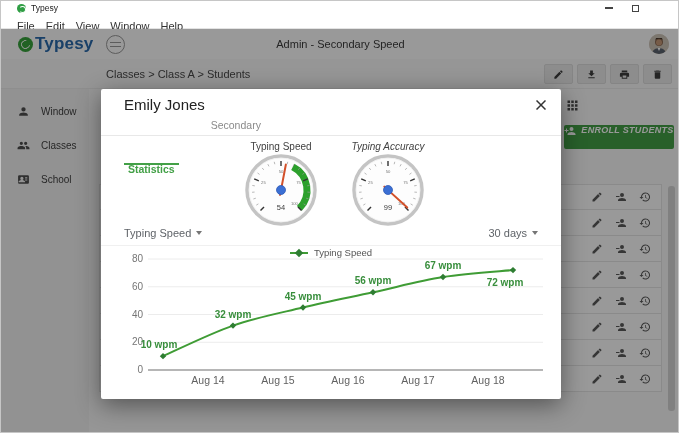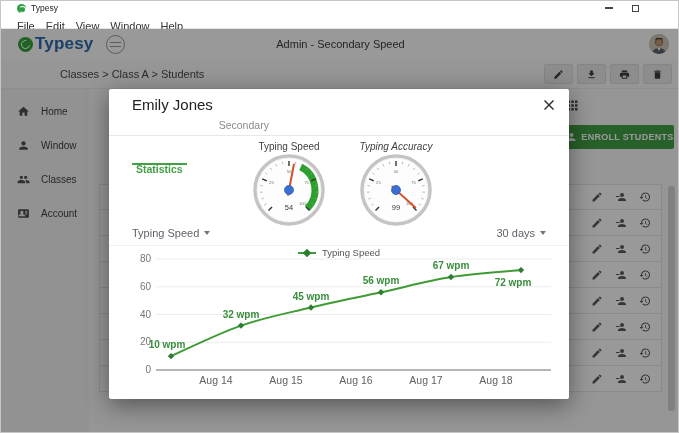--- a/index.html
+++ b/index.html
@@ -29,54 +29,54 @@
   .brand-icon::after { content:""; position:absolute; left:3px; top:3px; width:7px; height:7px; border:1.6px solid #fff; border-radius:50%; border-right-color:transparent; transform:rotate(-35deg); }
   .brand-text { font-size:17px; font-weight:bold; color:#2a6bad; letter-spacing:.2px; }
   .org-badge { width:19px; height:19px; border-radius:50%; border:1.5px solid #9a9a9a; margin-left:12px; position:relative; }
   .org-badge::before, .org-badge::after { content:""; position:absolute; left:3px; right:3px; height:1.5px; background:#9a9a9a; }
   .org-badge::before { top:6px; } .org-badge::after { top:10px; }
   .header-title { position:absolute; left:0; right:0; text-align:center; font-size:11px; color:#3c3c3c; }
   .avatar { position:absolute; right:11px; top:5px; width:20px; height:20px; border-radius:50%; background:#d9cfc4; overflow:hidden; }
   .avatar svg { width:100%; height:100%; }
 
   .breadcrumb-bar { position:absolute; left:0; top:30px; width:100%; height:30px; background:#fafafa; border-bottom:1px solid #ededed; display:flex; align-items:center; }
-  .breadcrumb { font-size:11px; color:#4a4a4a; padding-left:59px; }
+  .breadcrumb { font-size:11px; color:#4a4a4a; padding-left:105px; }
   .bc-toolbar { position:absolute; right:8px; top:5px; display:flex; gap:4px; }
   .tool-btn { width:29px; height:20px; background:#ececec; border:1px solid #dedede; border-radius:2px; display:flex; align-items:center; justify-content:center; cursor:pointer; }
   .tool-btn svg { width:11px; height:11px; fill:#3e3e3e; }
 
   .sidebar { position:absolute; left:0; top:60px; bottom:0; width:88px; background:#f4f4f4; }
   .side-item { display:flex; align-items:center; gap:11px; height:24px; margin:10px 0 10px 16px; cursor:pointer; }
   .side-item svg { width:13px; height:13px; fill:#4f4f4f; flex:none; }
   .side-item .lbl { font-size:10px; color:#3f3f3f; }
 
   .content { position:absolute; left:88px; top:60px; right:0; bottom:0; background:#fafafa; }
   .grid-icon { position:absolute; right:100px; top:9px; width:15px; height:15px; cursor:pointer; }
   .grid-icon svg { width:15px; height:15px; fill:#4e4e4e; }
-  .enroll-btn { position:absolute; left:475px; top:36px; width:110px; height:24px; background:#43a047; border:none; border-radius:2px; color:#fff; font-size:9px; font-weight:bold; letter-spacing:.3px; display:flex; align-items:center; justify-content:center; gap:5px; cursor:pointer; font-family:"Liberation Sans", sans-serif; }
+  .enroll-btn { position:absolute; left:475px; top:36px; width:110px; height:24px; background:#43a047; border:none; border-radius:2px; color:#fff; font-size:9px; font-weight:bold; letter-spacing:.3px; display:flex; align-items:flex-start; justify-content:center; gap:5px; cursor:pointer; font-family:"Liberation Sans", sans-serif;font-style:italic; }
   .enroll-btn svg { width:12px; height:12px; fill:#fff; }
 
   .rows { position:absolute; left:10px; right:18px; top:95px; }
   .t-row { height:26px; background:#fff; border:1px solid #e6e6e6; border-top:none; display:flex; align-items:center; justify-content:flex-end; gap:12px; padding-right:10px; }
   .t-row:first-child { border-top:1px solid #e6e6e6; }
   .t-row svg { width:12px; height:12px; fill:#5a5a5a; cursor:pointer; }
 
   .vscroll { position:absolute; right:5px; top:97px; width:7px; height:225px; background:#d6d6d6; border-radius:3px; }
 
   .pager-bar { position:absolute; left:0; right:0; top:308px; height:20px; display:flex; align-items:center; }
   .pagesize { font-size:9.5px; color:#555; padding-left:22px; display:flex; align-items:center; gap:4px; }
   .pager { position:absolute; left:228px; display:flex; align-items:center; gap:10px; }
   .pg { min-width:14px; height:16px; font-size:9.5px; color:#555; display:flex; align-items:center; justify-content:center; cursor:pointer; }
   .pg.active { background:#2f77b5; color:#fff; width:22px; border-radius:2px; }
   .pg-nav svg { width:8px; height:8px; stroke:#666; stroke-width:1.6; fill:none; }
 
   .overlay { position:absolute; inset:0; background:rgba(0,0,0,.40); z-index:5; }
 
   
-  .modal { position:absolute; left:108px; top:60px; width:460px; height:310px; background:#fff; z-index:10; border-radius:2px; box-shadow:0 6px 24px rgba(0,0,0,.45); }
+  .modal { position:absolute; left:100px; top:60px; width:460px; height:310px; background:#fff; z-index:10; border-radius:2px; box-shadow:0 6px 24px rgba(0,0,0,.45); }
   .modal-title { position:absolute; left:23px; top:7px; font-size:15px; color:#212121; font-weight:500; }
   .modal-close { position:absolute; right:12px; top:8px; width:16px; height:16px; display:flex; align-items:center; justify-content:center; cursor:pointer; }
   .modal-close svg { width:10px; height:10px; stroke:#333; stroke-width:1.5; }
   .tabs { position:absolute; left:0; top:28px; width:100%; height:19px; border-bottom:1px solid #e8e8e8; display:flex; padding-left:23px; gap:28px; }
   .tab { font-size:10.5px; padding:2px 4px 0 4px; cursor:pointer; color:#8a8a8a; }
   .tab.active { color:#43a047; font-weight:bold; border-bottom:2.5px solid #43a047;margin-top:44px; }
 
   .gauge-label { position:absolute; top:52px; width:120px; text-align:center; font-size:10px; color:#424242; }
   .gauge-box { position:absolute; top:64px; width:74px; height:74px; }
 
@@ -166,41 +166,35 @@
           <svg viewBox="0 0 24 24">
               <path d="M6 19a2 2 0 0 0 2 2h8a2 2 0 0 0 2-2V7H6v12zM19 4h-3.5l-1-1h-5l-1 1H5v2h14V4z"></path>
             </svg>
         </div>
       </div>
     </div>
 
     <div class="sidebar">
       <div class="side-item">
         <svg viewBox="0 0 24 24">
-            <path d="M10 20v-6h4v6h5v-8h3L12 3 2 12h3v8z"></path>
-          </svg>
-        <span class="lbl">Home</span>
-      </div>
-      <div class="side-item">
-        <svg viewBox="0 0 24 24">
             <path d="M12 12a4 4 0 1 0 0-8 4 4 0 0 0 0 8zm0 2c-2.67 0-8 1.34-8 4v2h16v-2c0-2.66-5.33-4-8-4z"></path>
           </svg>
         <span class="lbl">Window</span>
       </div>
       <div class="side-item">
         <svg viewBox="0 0 24 24">
             <path d="M16 11a3 3 0 1 0 0-6 3 3 0 0 0 0 6zm-8 0a3 3 0 1 0 0-6 3 3 0 0 0 0 6zm0 2c-2.33 0-7 1.17-7 3.5V19h14v-2.5C15 14.17 10.33 13 8 13zm8 0c-.29 0-.62.02-.97.05A4.22 4.22 0 0 1 17 16.5V19h6v-2.5c0-2.33-4.67-3.5-7-3.5z"></path>
           </svg>
         <span class="lbl">Classes</span>
       </div>
       <div class="side-item">
         <svg viewBox="0 0 24 24">
             <path d="M20 4H4a2 2 0 0 0-2 2v12a2 2 0 0 0 2 2h16a2 2 0 0 0 2-2V6a2 2 0 0 0-2-2zM9 7a3 3 0 1 1 0 6 3 3 0 0 1 0-6zm6 10H3v-1c0-2 4-3.1 6-3.1s6 1.1 6 3.1v1zm4-3h-4v-2h4v2zm0-4h-4V8h4v2z"></path>
           </svg>
-        <span class="lbl">Account</span>
+        <span class="lbl">School</span>
       </div>
     </div>
 
     <div class="content">
       <div class="grid-icon">
         <svg viewBox="0 0 24 24">
             <path d="M4 8h4V4H4v4zm6 0h4V4h-4v4zm6-4v4h4V4h-4zM4 14h4v-4H4v4zm6 0h4v-4h-4v4zm6 0h4v-4h-4v4zM4 20h4v-4H4v4zm6 0h4v-4h-4v4zm6 0h4v-4h-4v4z"></path>
           </svg>
       </div>
       <button class="enroll-btn">

